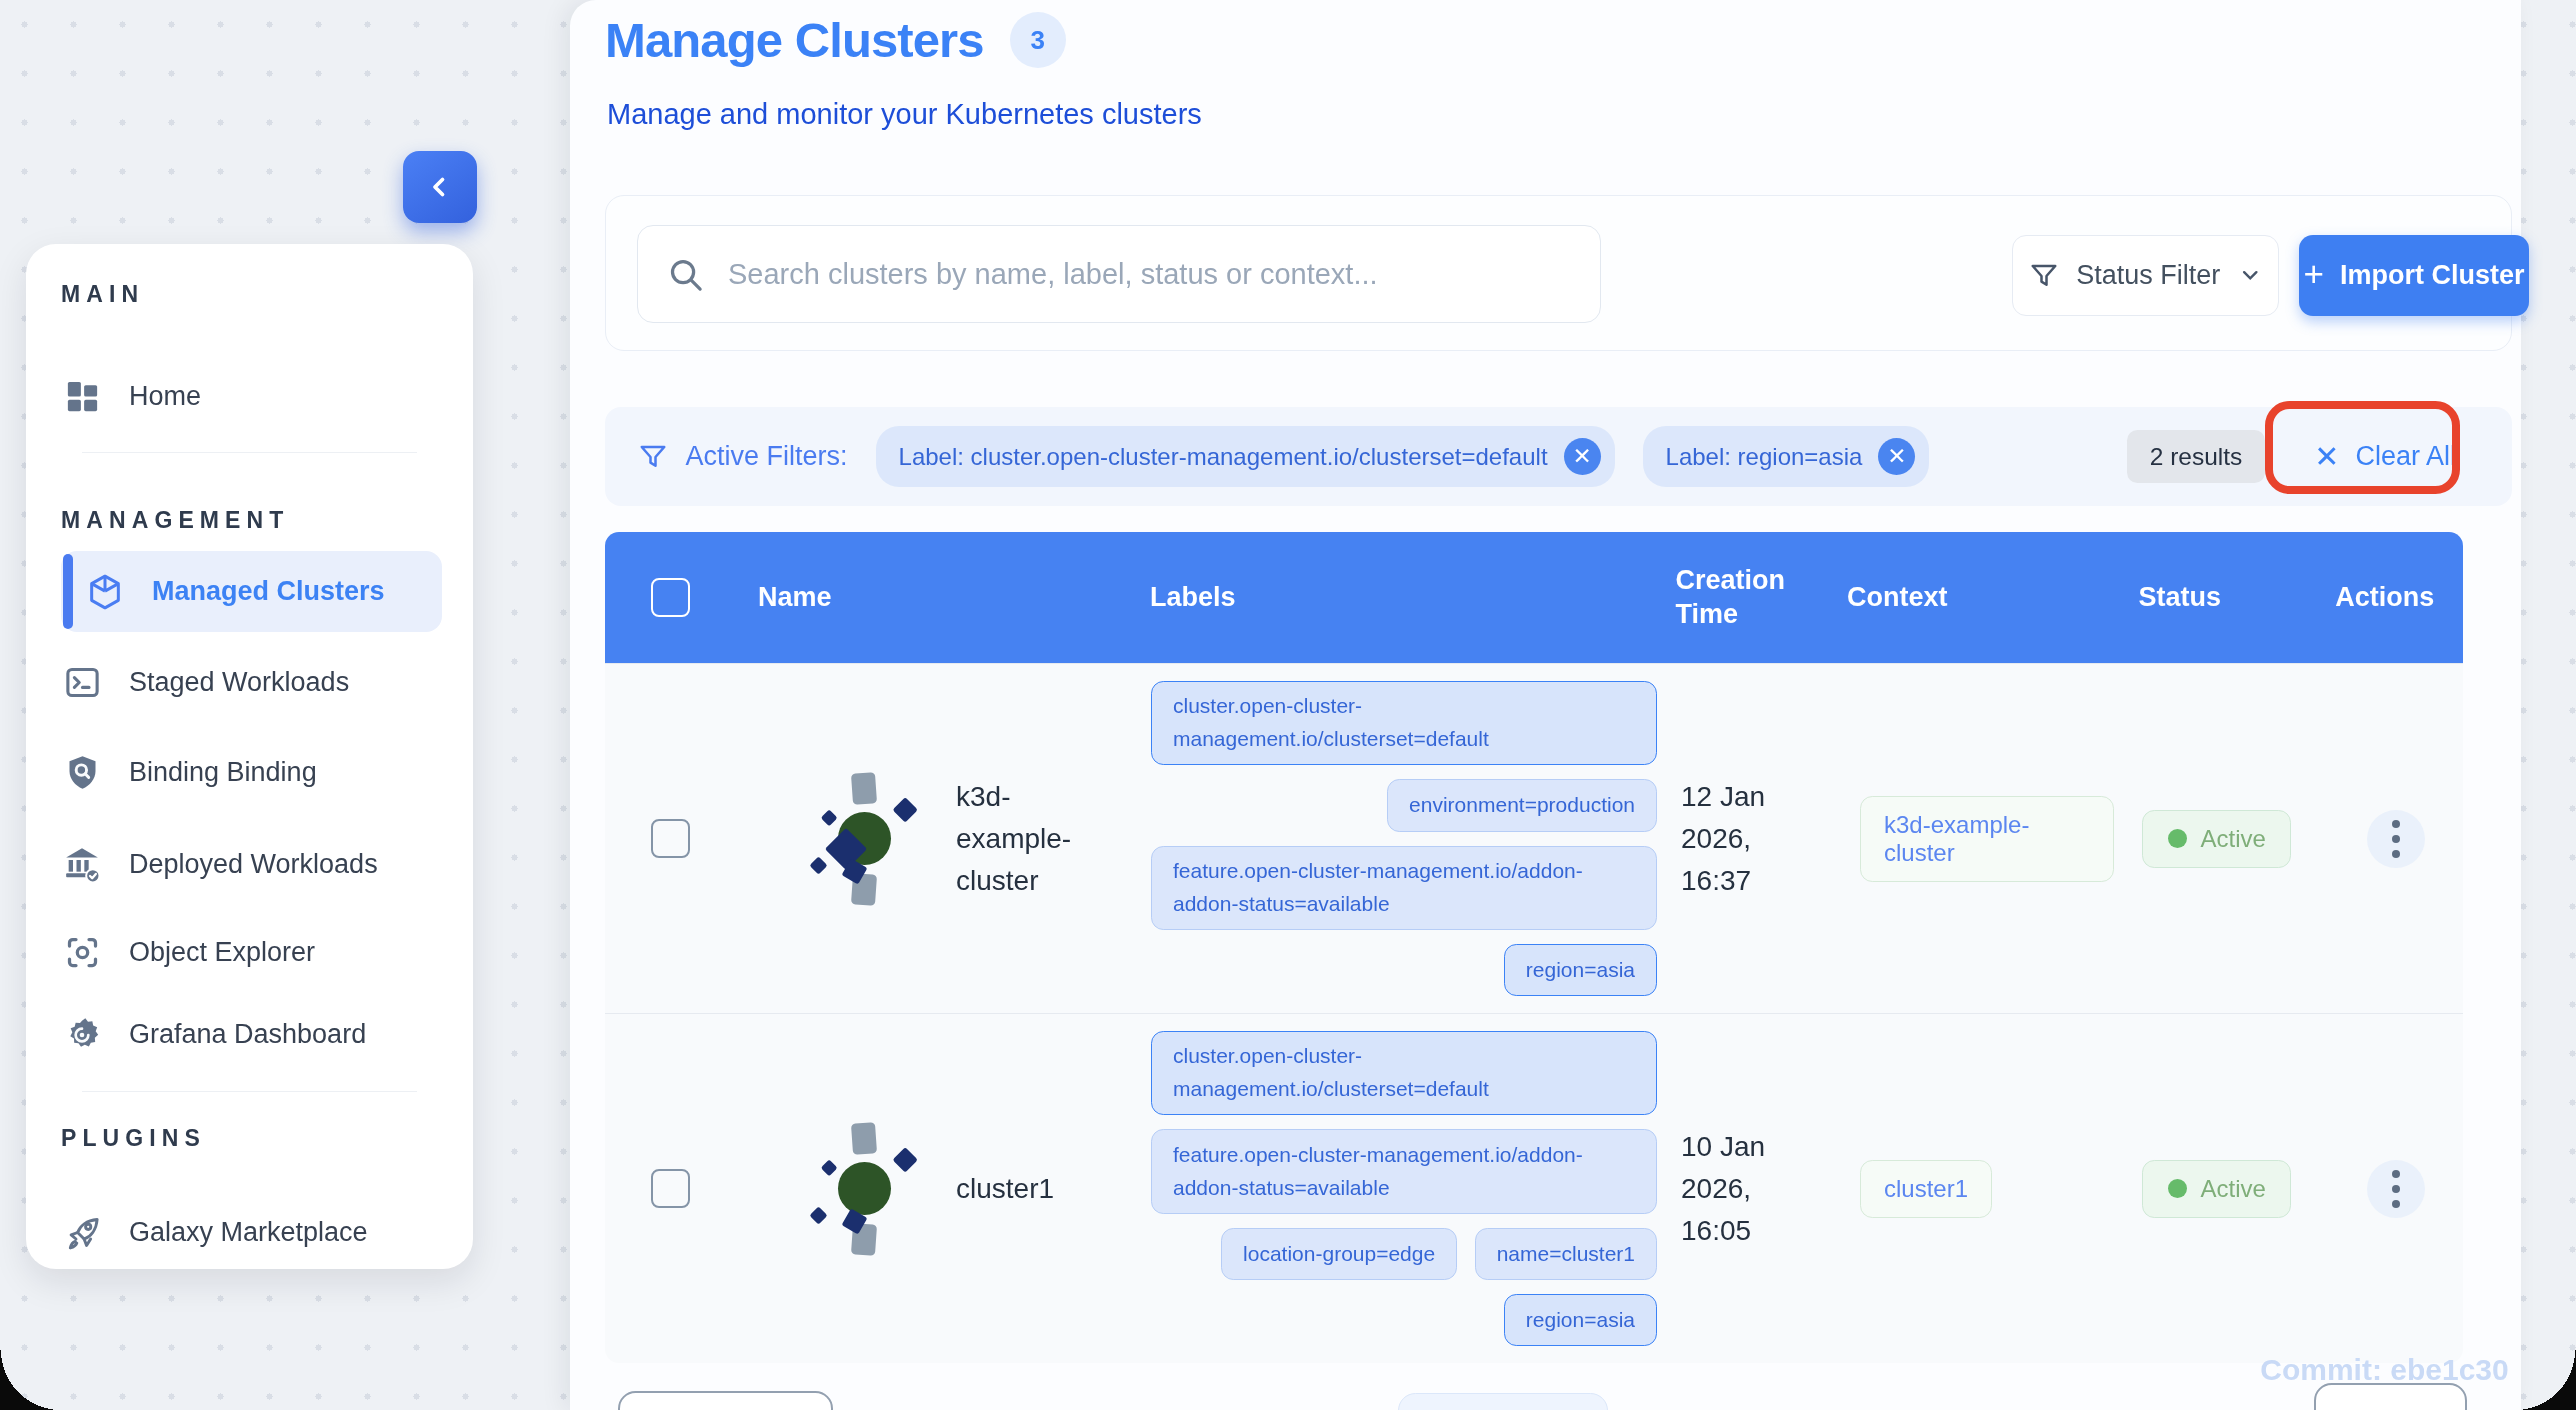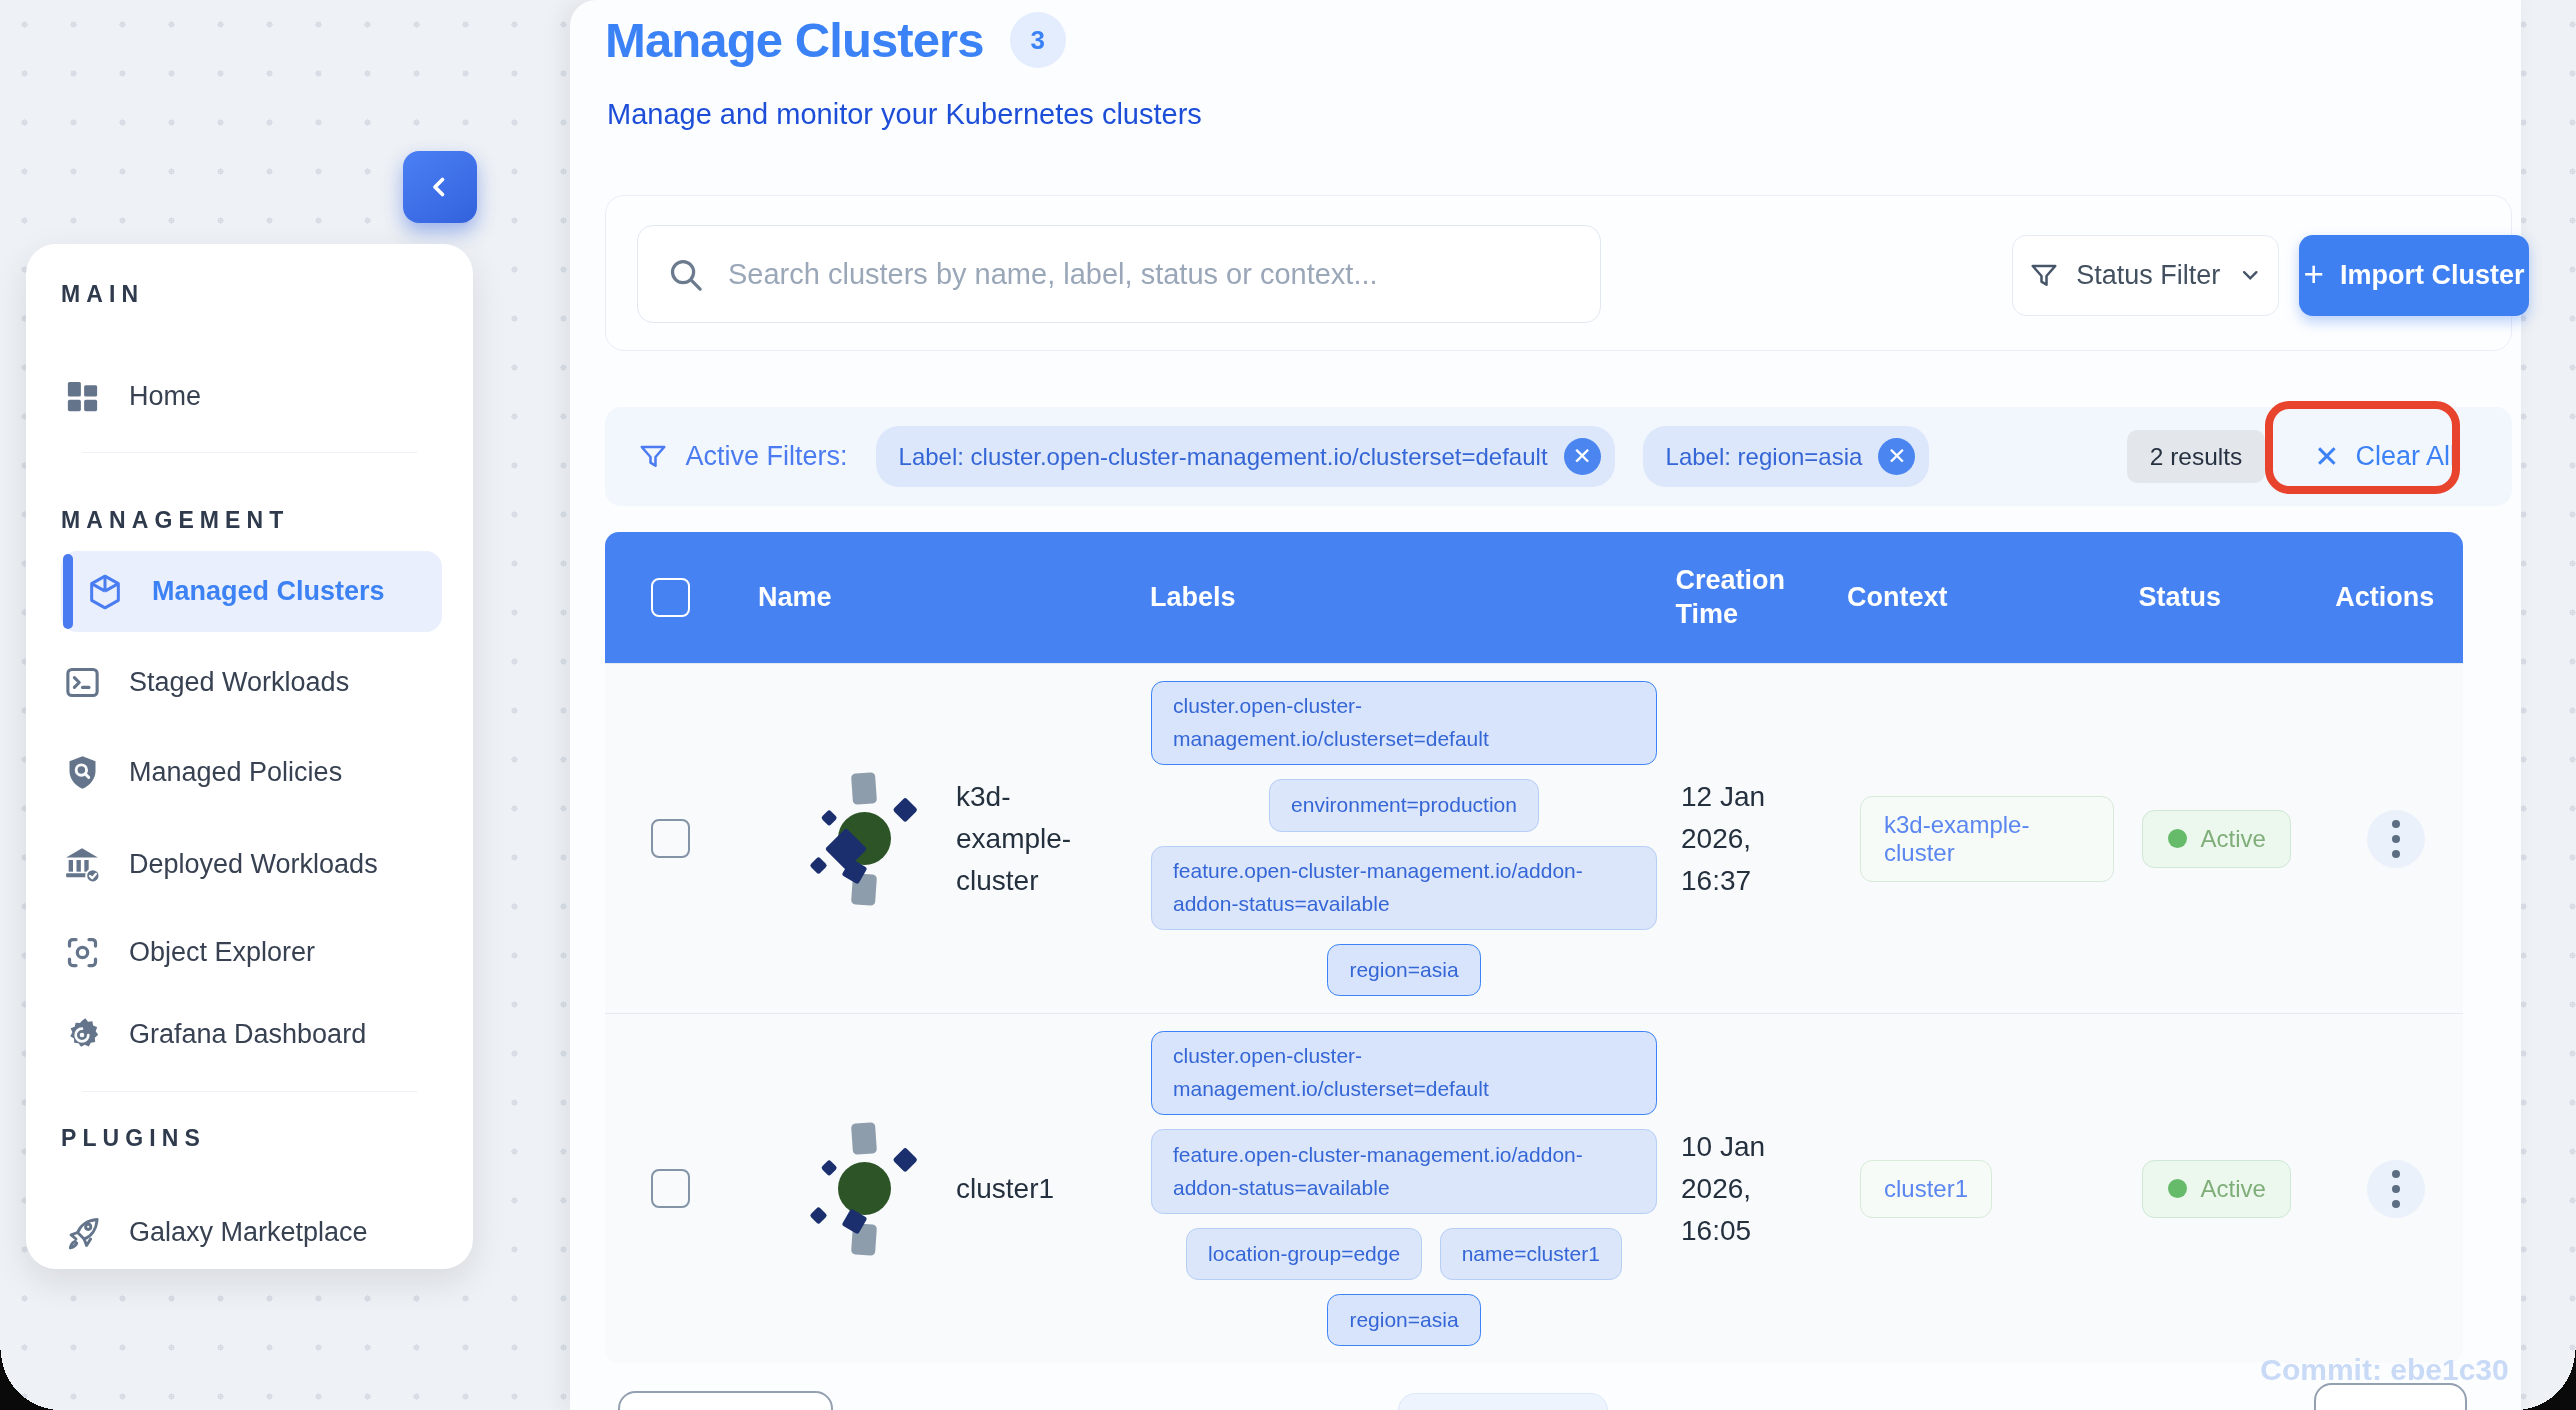--- a/index.html
+++ b/index.html
@@ -69,21 +69,21 @@
     background:#f8fafc; height:350px; align-items:center; border-top:0.9px solid #e6eaf0;}
   .t-row:last-child{ border-radius:0 0 14px 14px;}
   .hc{ padding-left:0;}
   .hc.c1{ padding-left:46px;} .hc.c2{ padding-left:30px;} .hc.c3{ padding-left:36px;}
   .hc.c4{ padding-left:18.4px; line-height:1.25;} .hc.c5{ padding-left:6.1px;} .hc.c6{ padding-left:17.5px;} .hc.c7{ padding-left:12.3px;}
   .cell-check{ padding-left:46px;}
   .checkbox{ width:39px; height:39px; border:2.6px solid #fff; border-radius:8px; background:transparent; cursor:pointer;}
   .t-row .checkbox{ border-color:#8494a7; background:transparent;}
   .cell-name{ display:flex; align-items:center; padding-left:84px; gap:37px;}
   .name-text{ font-size:28px; color:#25303f; line-height:1.5; width:158px; overflow-wrap:break-word;}
-  .cell-labels{ padding-left:37px; display:flex; flex-direction:column; align-items:center; gap:14px;}
+  .cell-labels{ padding-left:37px; display:flex; flex-direction:column; align-items:flex-end; gap:14px;}
   .label-chip{ display:inline-block; background:#dbe6fb; color:#3566d6; font-size:21px; line-height:1.55;
     border:0.9px solid #b6cdf6; border-radius:12.3px; padding:8.8px 21px; max-width:578px; overflow-wrap:break-word; cursor:pointer;}
   .label-chip.strong{ border:1.8px solid #3b82f6; background:#d7e4fb;}
   .chip-pair{ display:flex; gap:17.5px;}
   .cell-creation{ padding-left:24px; font-size:28px; color:#25303f; line-height:1.5; padding-right:26px;}
   .cell-context{ padding-left:19px;}
   .context-chip{ display:inline-block; border:1.8px solid #d7ead9; background:#f6fbf7; color:#5b86f0;
     font-size:24px; border-radius:12.3px; padding:14px 23px; max-width:254px; overflow-wrap:break-word;}
   .cell-status{ padding-left:21px;}
   .status-chip{ display:inline-flex; align-items:center; gap:14px; border:1.8px solid #cfe8d6; background:#ecf7ee;
@@ -344,21 +344,21 @@
   </div>
 
   <div class="side-item" style="top:488px;">
     <span class="icon-box">
       <svg width="39" height="39" viewBox="0 0 24 24">
         <path d="M12 2l8 3v6c0 5-3.5 9-8 11-4.5-2-8-6-8-11V5z" fill="#64748b"></path>
         <circle cx="11.3" cy="10.5" r="3.2" fill="none" stroke="#f8fafc" stroke-width="1.8"></circle>
         <line x1="13.6" y1="12.8" x2="15.8" y2="15" stroke="#f8fafc" stroke-width="1.8" stroke-linecap="round"></line>
       </svg>
     </span>
-    <span class="label">Managed Policies</span>
+    <span class="label">Binding Binding</span>
   </div>
 
   <div class="side-item" style="top:580px;">
     <span class="icon-box">
       <svg width="40" height="40" viewBox="0 0 24 24" fill="#64748b">
         <path d="M12 2L2.5 7.5h19z"></path>
         <rect x="4" y="9" width="2.6" height="7"></rect>
           <rect x="8.7" y="9" width="2.6" height="7"></rect>
           <rect x="13.4" y="9" width="2.6" height="7"></rect>
         <rect x="2.5" y="17" width="15" height="2.4" rx="0.5"></rect>

